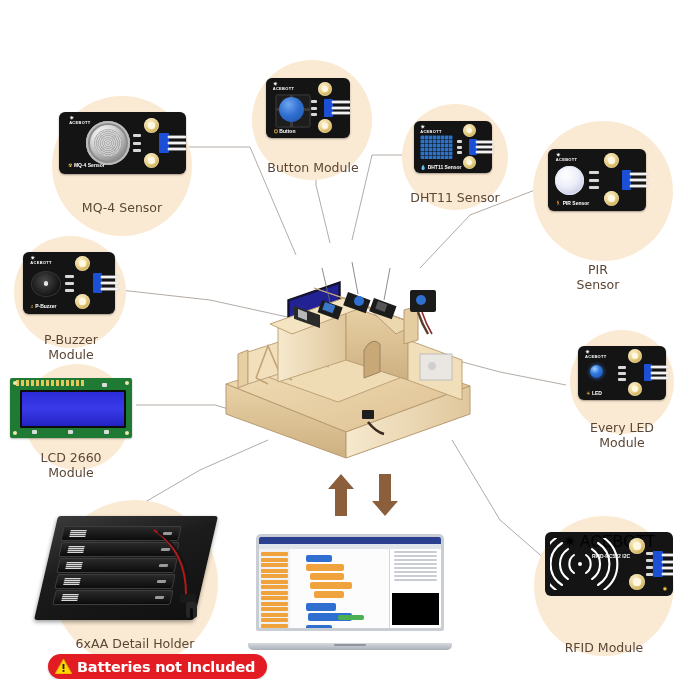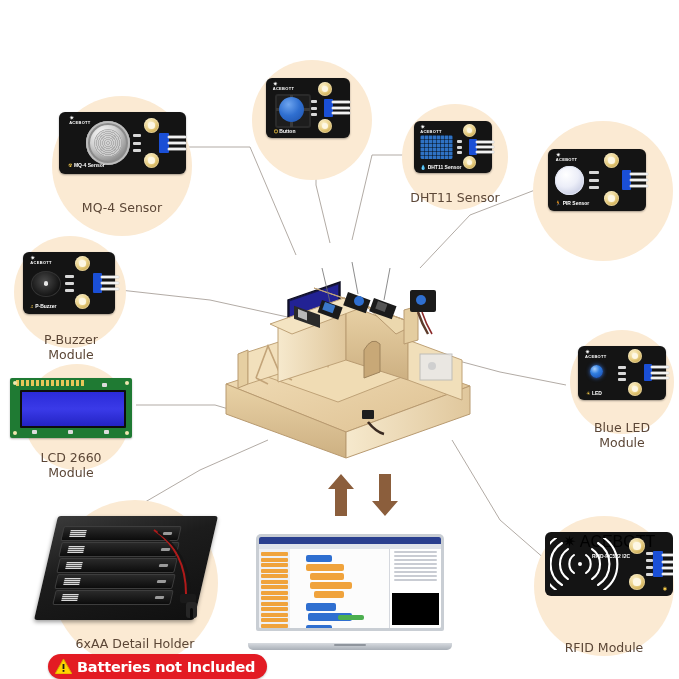--- a/index.html
+++ b/index.html
@@ -206,20 +206,21 @@
     <div class="conn" style="left:58px;top:21px;width:9px;height:18px;">
       <i style="top:2px;"></i>
         <i style="top:8px;"></i>
         <i style="top:13px;"></i>
     </div>
     <div class="glyph" style="left:8px;bottom:4px;">
       <span class="ic">⏻</span>
       <span>Button</span>
     </div>
   </div>
+  <div class="lbl" style="left:238px;top:160px;width:150px;">Button Module</div>
 
   <div class="mod" style="left:414px;top:121px;width:78px;height:52px;">
     <div class="brand">
       <span class="star">✷</span>
       <span>ACEBOTT</span>
     </div>
     <div class="dht" style="left:6px;top:14px;width:33px;height:24px;"></div>
     <div class="hole" style="left:49px;top:3px;width:13px;height:13px;"></div>
     <div class="hole" style="left:49px;top:35px;width:13px;height:13px;"></div>
     <div class="pins" style="left:43px;top:19px;width:5px;height:14px;">
@@ -255,20 +256,24 @@
     <div class="conn" style="left:74px;top:21px;width:9px;height:20px;">
       <i style="top:3px;"></i>
         <i style="top:9px;"></i>
         <i style="top:15px;"></i>
     </div>
     <div class="glyph" style="left:7px;bottom:5px;">
       <span class="ic">🏃</span>
       <span>PIR Sensor</span>
     </div>
   </div>
+  <div class="lbl" style="left:543px;top:262px;width:110px;">
+    <span>PIR</span><br>
+    <span>Sensor</span>
+  </div>
 
   <div class="mod" style="left:23px;top:252px;width:92px;height:62px;">
     <div class="brand">
       <span class="star">✷</span>
       <span>ACEBOTT</span>
     </div>
     <div class="buzz" style="left:8px;top:19px;width:30px;height:26px;"></div>
     <div class="hole" style="left:52px;top:4px;width:15px;height:15px;"></div>
     <div class="hole" style="left:52px;top:42px;width:15px;height:15px;"></div>
     <div class="pins" style="left:42px;top:23px;width:9px;height:17px;">
@@ -308,21 +313,21 @@
       <i style="top:2px;"></i>
         <i style="top:8px;"></i>
         <i style="top:13px;"></i>
     </div>
     <div class="glyph" style="left:8px;bottom:4px;">
       <span class="ic">☀</span>
       <span>LED</span>
     </div>
   </div>
   <div class="lbl" style="left:565px;top:420px;width:114px;">
-    <span>Blue LED</span><br>
+    <span>Every LED</span><br>
     <span>Module</span>
   </div>
 
   <div class="lcd" style="left:10px;top:378px;width:122px;height:60px;">
     <div class="lcdhdr"></div>
     <div class="lcdcorner" style="left:3px;top:3px;"></div>
     <div class="lcdcorner" style="right:3px;top:3px;"></div>
     <div class="lcdcorner" style="left:3px;bottom:3px;"></div>
     <div class="lcdcorner" style="right:3px;bottom:3px;"></div>
     <div class="lcdscreen"></div>

